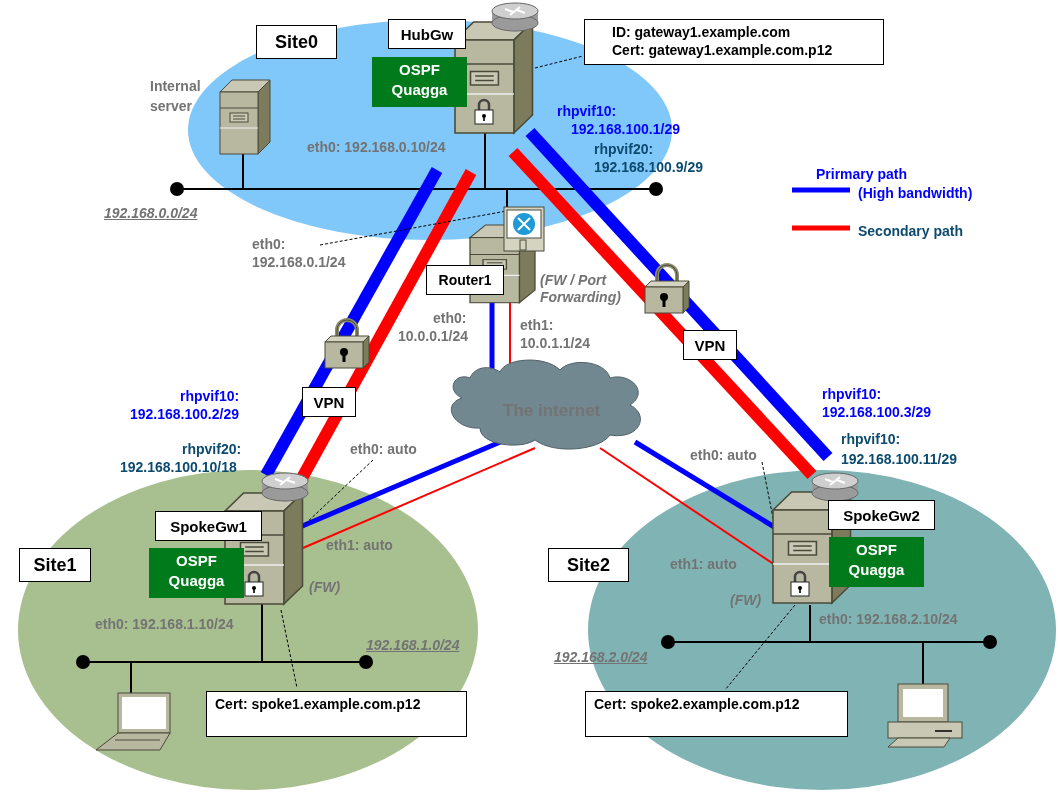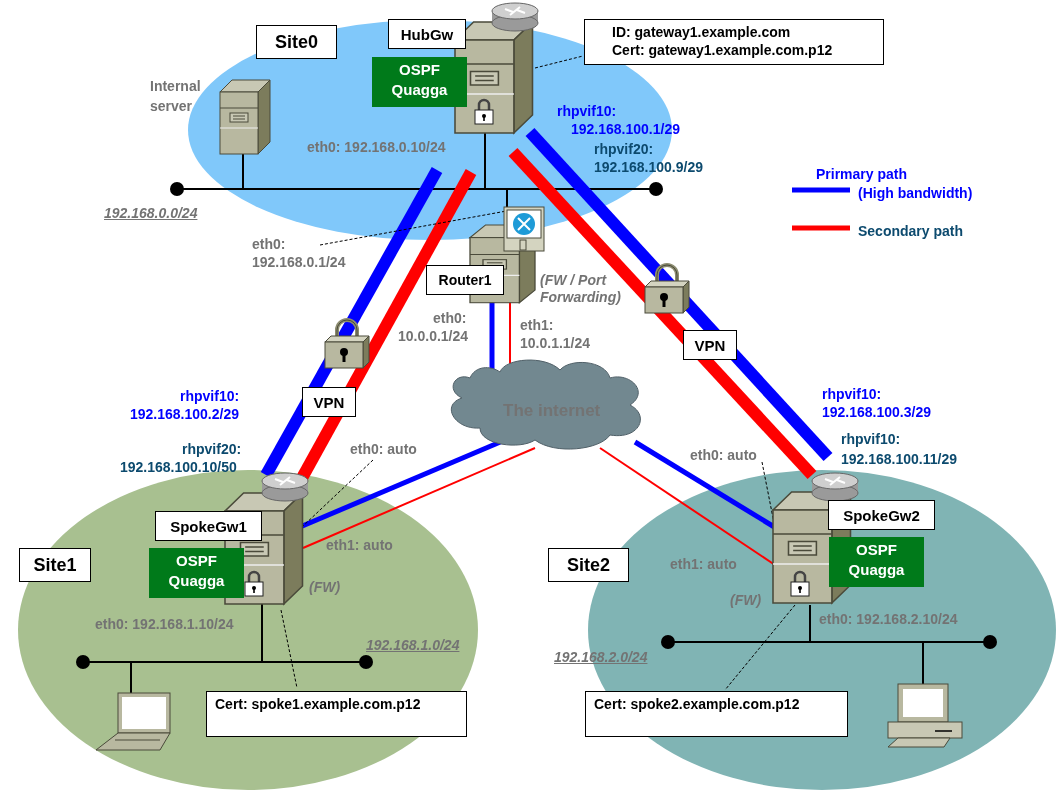--- a/index.html
+++ b/index.html
@@ -199,21 +199,21 @@
 <div class="lbl" style="left:520px;top:334px;">10.0.1.1/24</div>
 
 <div class="lbl" style="left:503px;top:402px;font-size:17px;">The internet</div>
 
 <div class="box" style="left:302px;top:387px;width:54px;height:30px;font-size:15px;">VPN</div>
 <div class="box" style="left:683px;top:330px;width:54px;height:30px;font-size:15px;">VPN</div>
 
 <div class="lbl blue" style="left:180px;top:387px;">rhpvif10:</div>
 <div class="lbl blue" style="left:130px;top:405px;">192.168.100.2/29</div>
 <div class="lbl red" style="left:182px;top:440px;">rhpvif20:</div>
-<div class="lbl red" style="left:120px;top:458px;">192.168.100.10/50</div>
+<div class="lbl red" style="left:120px;top:458px;">192.168.100.10/18</div>
 <div class="lbl" style="left:350px;top:440px;">eth0: auto</div>
 <div class="lbl" style="left:326px;top:536px;">eth1: auto</div>
 <div class="box" style="left:155px;top:511px;width:107px;height:30px;font-size:15px;">SpokeGw1</div>
 <div class="ospf" style="left:149px;top:548px;width:95px;height:50px;">
   <div>OSPF</div>
   <div>Quagga</div>
 </div>
 <div class="lbl it" style="left:309px;top:578px;">(FW)</div>
 <div class="lbl" style="left:95px;top:615px;">eth0: 192.168.1.10/24</div>
 <div class="lbl it ul" style="left:366px;top:636px;">192.168.1.0/24</div>

